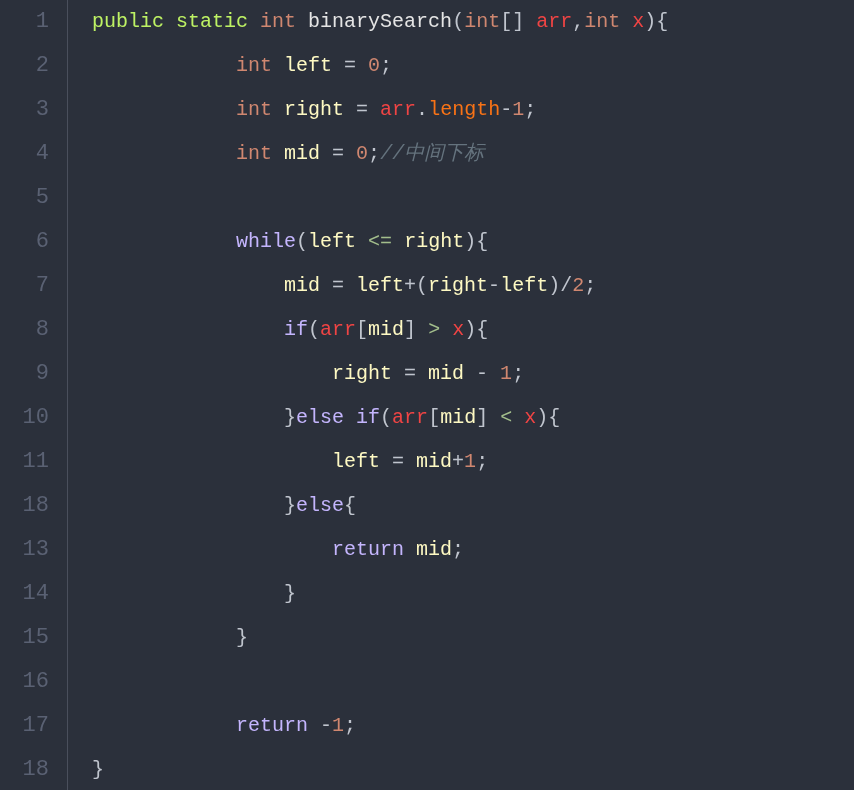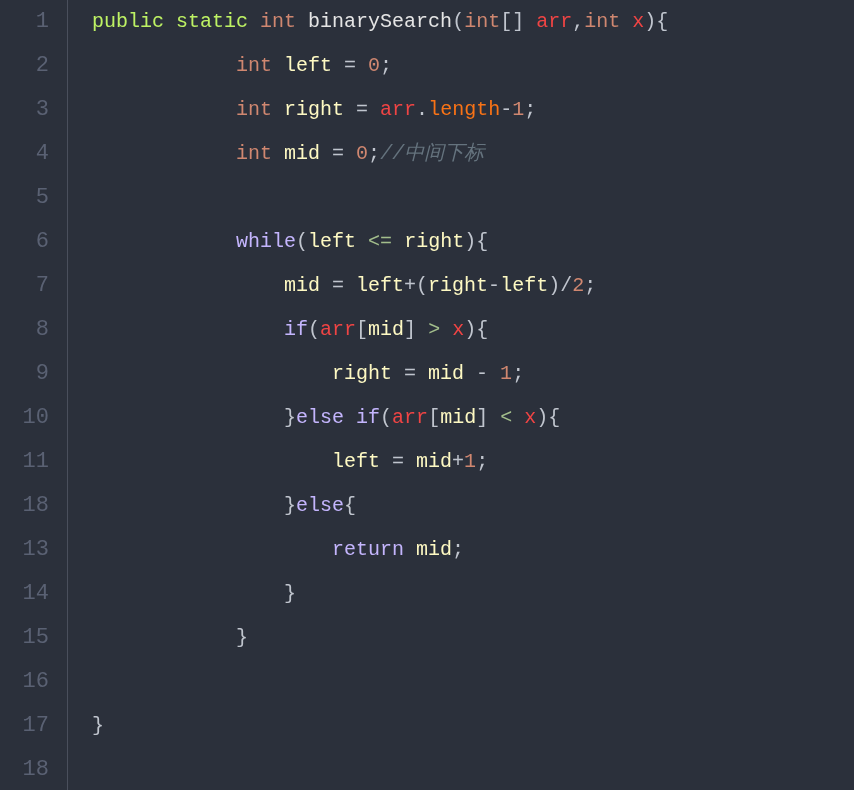--- a/index.html
+++ b/index.html
@@ -84,14 +84,15 @@
     <div class="line"><span class="op">                </span><span class="var">mid</span><span class="op"> = </span><span class="var">left</span><span class="punct">+(</span><span class="var">right</span><span class="op">-</span><span class="var">left</span><span class="punct">)/</span><span class="num">2</span><span class="punct">;</span></div>
     <div class="line"><span class="op">                </span><span class="kw-ctrl">if</span><span class="punct">(</span><span class="param">arr</span><span class="punct">[</span><span class="var">mid</span><span class="punct">] </span><span class="cmp">&gt;</span><span class="op"> </span><span class="param">x</span><span class="punct">){</span></div>
     <div class="line"><span class="op">                    </span><span class="var">right</span><span class="op"> = </span><span class="var">mid</span><span class="op"> - </span><span class="num">1</span><span class="punct">;</span></div>
     <div class="line"><span class="punct">                }</span><span class="kw-ctrl">else</span><span class="op"> </span><span class="kw-ctrl">if</span><span class="punct">(</span><span class="param">arr</span><span class="punct">[</span><span class="var">mid</span><span class="punct">] </span><span class="cmp">&lt;</span><span class="op"> </span><span class="param">x</span><span class="punct">){</span></div>
     <div class="line"><span class="op">                    </span><span class="var">left</span><span class="op"> = </span><span class="var">mid</span><span class="op">+</span><span class="num">1</span><span class="punct">;</span></div>
     <div class="line"><span class="punct">                }</span><span class="kw-ctrl">else</span><span class="punct">{</span></div>
     <div class="line"><span class="op">                    </span><span class="kw-ctrl">return</span><span class="op"> </span><span class="var">mid</span><span class="punct">;</span></div>
     <div class="line"><span class="punct">                }</span></div>
     <div class="line"><span class="punct">            }</span></div>
     <div class="line"></div>
+    <div class="line"><span class="op">            </span><span class="kw-ctrl">return</span><span class="op"> -</span><span class="num">1</span><span class="punct">;</span></div>
     <div class="line"><span class="punct">}</span></div>
   </div>
 
 </body></html>

